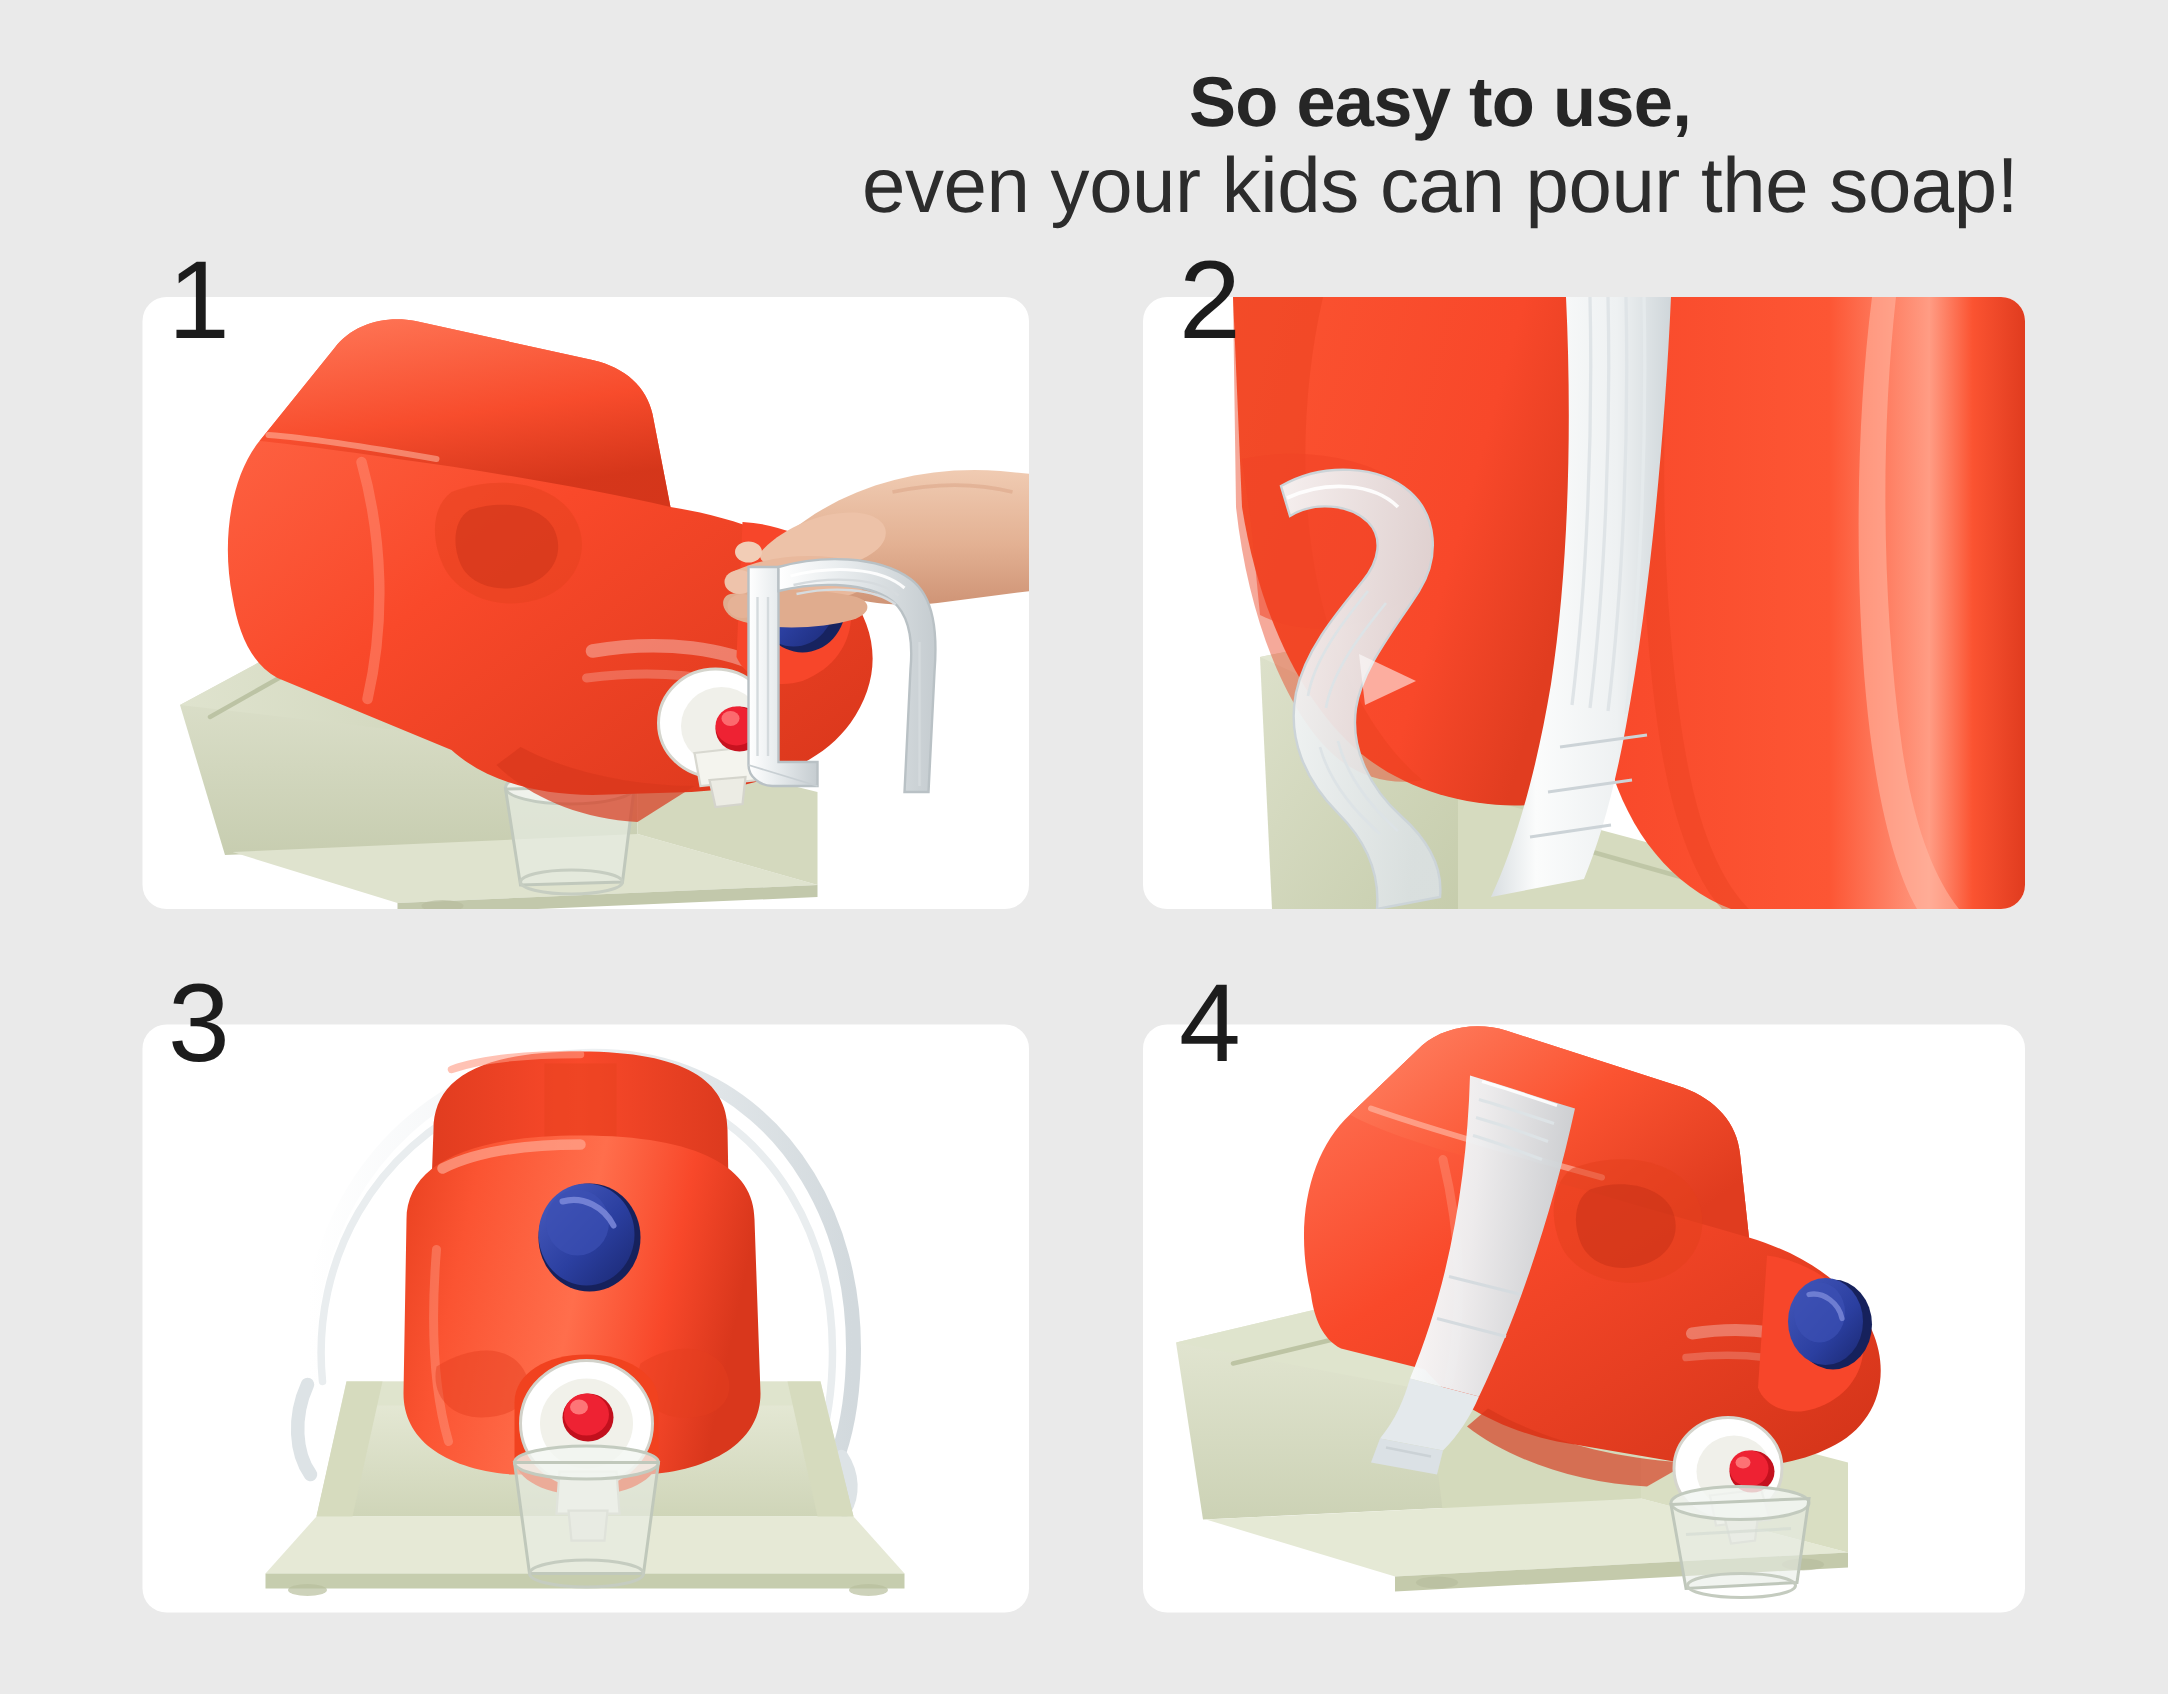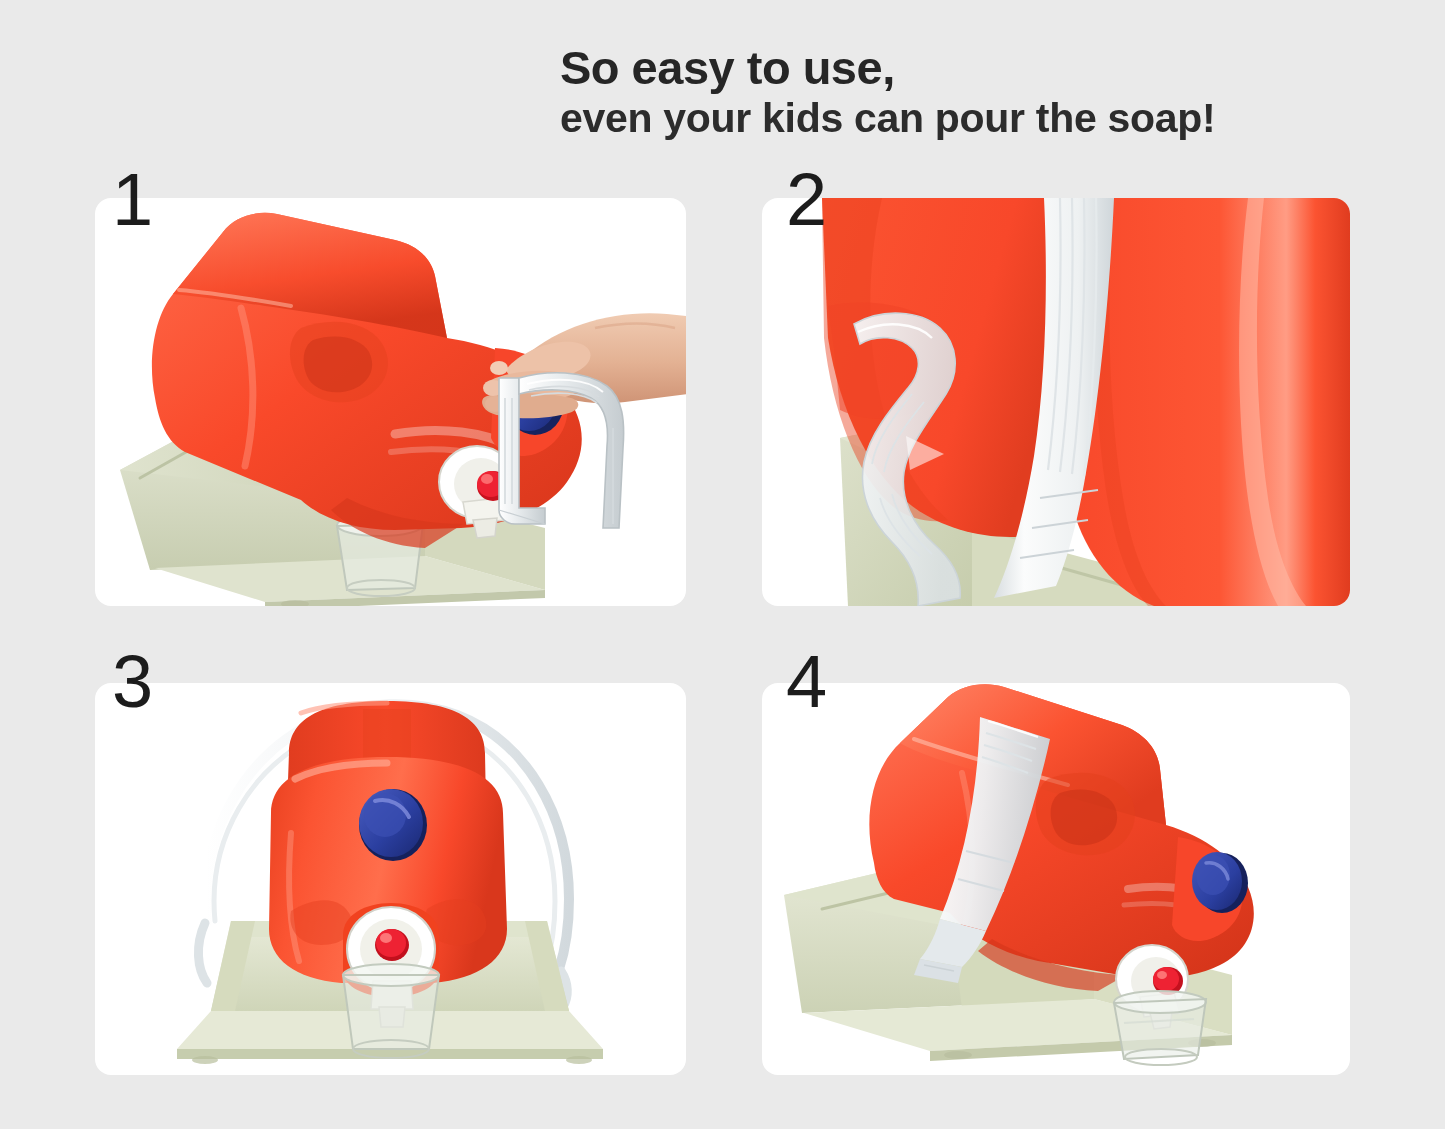--- a/index.html
+++ b/index.html
@@ -14,34 +14,34 @@
     overflow: hidden;
     position: relative;
   }
 
   
   #headline {
     position: absolute;
     right: 85px;
     top: 44px;
     width: 800px;
-    text-align: left;
+    text-align: center;
     line-height: 1.0;
   }
   #headline .line1 {
     display: block;
     font-size: 47px;
     font-weight: 700;
     color: #262626;
     letter-spacing: -0.5px;
   }
   #headline .line2 {
     display: block;
-    font-size: 41px;
-    font-weight: 700;
+    font-size: 52px;
+    font-weight: 400;
     color: #2c2c2c;
     letter-spacing: -0.3px;
     margin-top: 7px;
   }
 
   
   .panel {
     position: absolute;
     background: #ffffff;
     border-radius: 16px;

